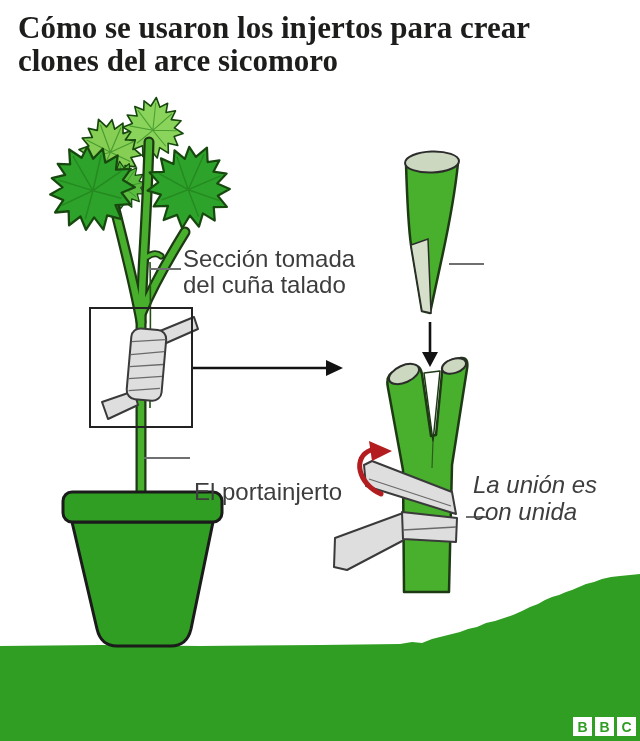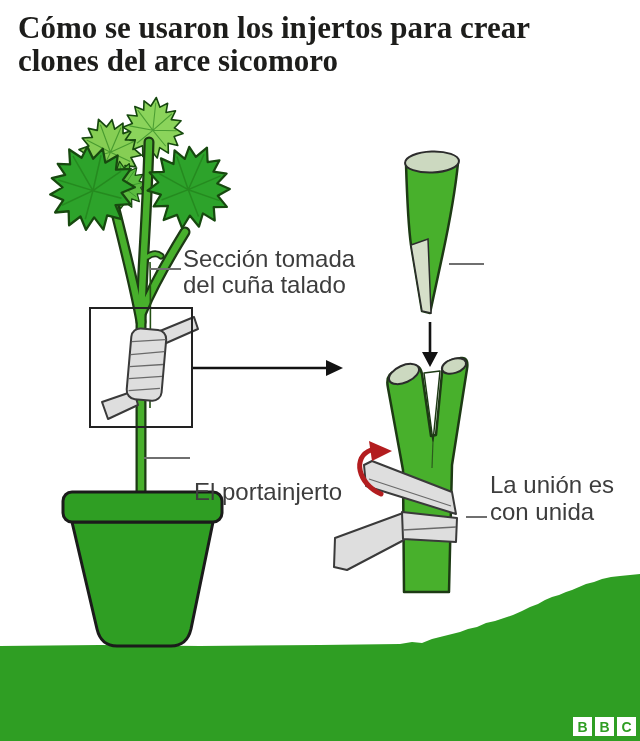--- a/index.html
+++ b/index.html
@@ -16,21 +16,21 @@
           font-family:"Liberation Sans",sans-serif;}
   .art{position:absolute;left:0;top:0;width:640px;height:741px;}
   .title{position:absolute;left:18px;top:11px;width:540px;
          font-family:"Liberation Serif",serif;font-weight:bold;
          font-size:31px;line-height:33px;color:var(--text-dark,#1d1d1b);}
   .label{position:absolute;font-size:24px;line-height:26px;color:var(--label-gray,#3d3d3d);}
   .label.lg{line-height:27px;}
   #scion-label{left:183px;top:246px;}
   #rootstock-label{left:194px;top:445px;margin-top:34px;}
   #wedge-label{left:488px;top:240px;}
-  #union-label{left:490px;top:471px;}
+  #union-label{left:473px;top:471px;font-style:italic;}
   .bbc{position:absolute;left:573px;top:717px;display:flex;gap:3px;}
   .bbc .box{width:19px;height:19px;background:#ffffff;display:flex;align-items:center;
             justify-content:center;font-weight:bold;font-size:14px;color:var(--bbc-green,#2f9e23);}
   
   .ground{fill:var(--ground-green,#2f9e23);}
   .pot{fill:var(--pot-green,#2f9e23);stroke:#1b1b1b;stroke-width:3;}
   .leaf-body{stroke:var(--leaf-stroke,#17490f);stroke-width:2.4;stroke-linejoin:round;}
   .leaf-veins{fill:none;stroke:#1f7a18;stroke-width:1.6;opacity:.6;}
   .stem-outline{fill:none;stroke:var(--stem-dark,#1d3a14);stroke-width:11;stroke-linecap:round;}
   .stem-fill{fill:none;stroke:var(--stem-green,#48b02c);stroke-width:6.5;stroke-linecap:round;}

